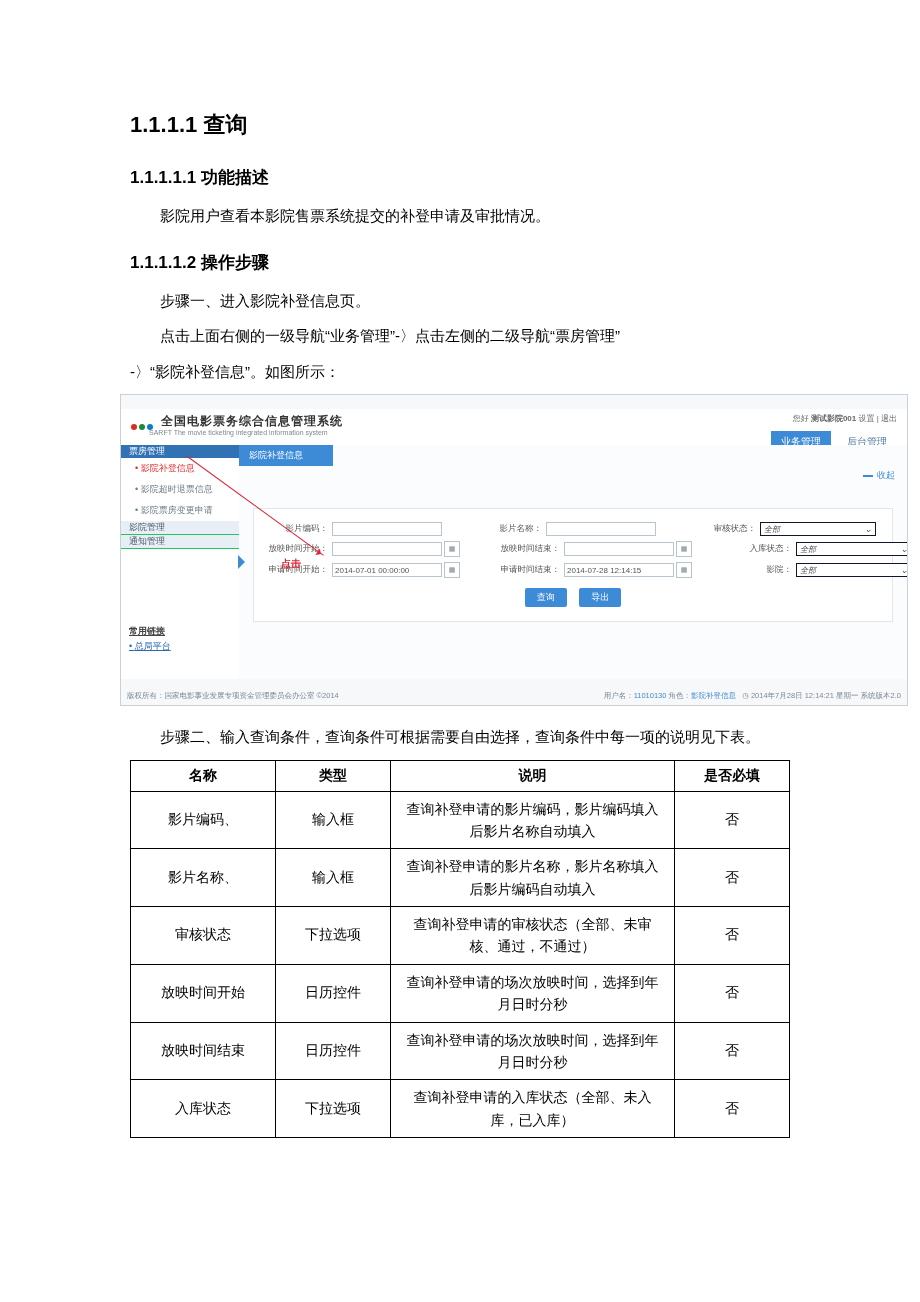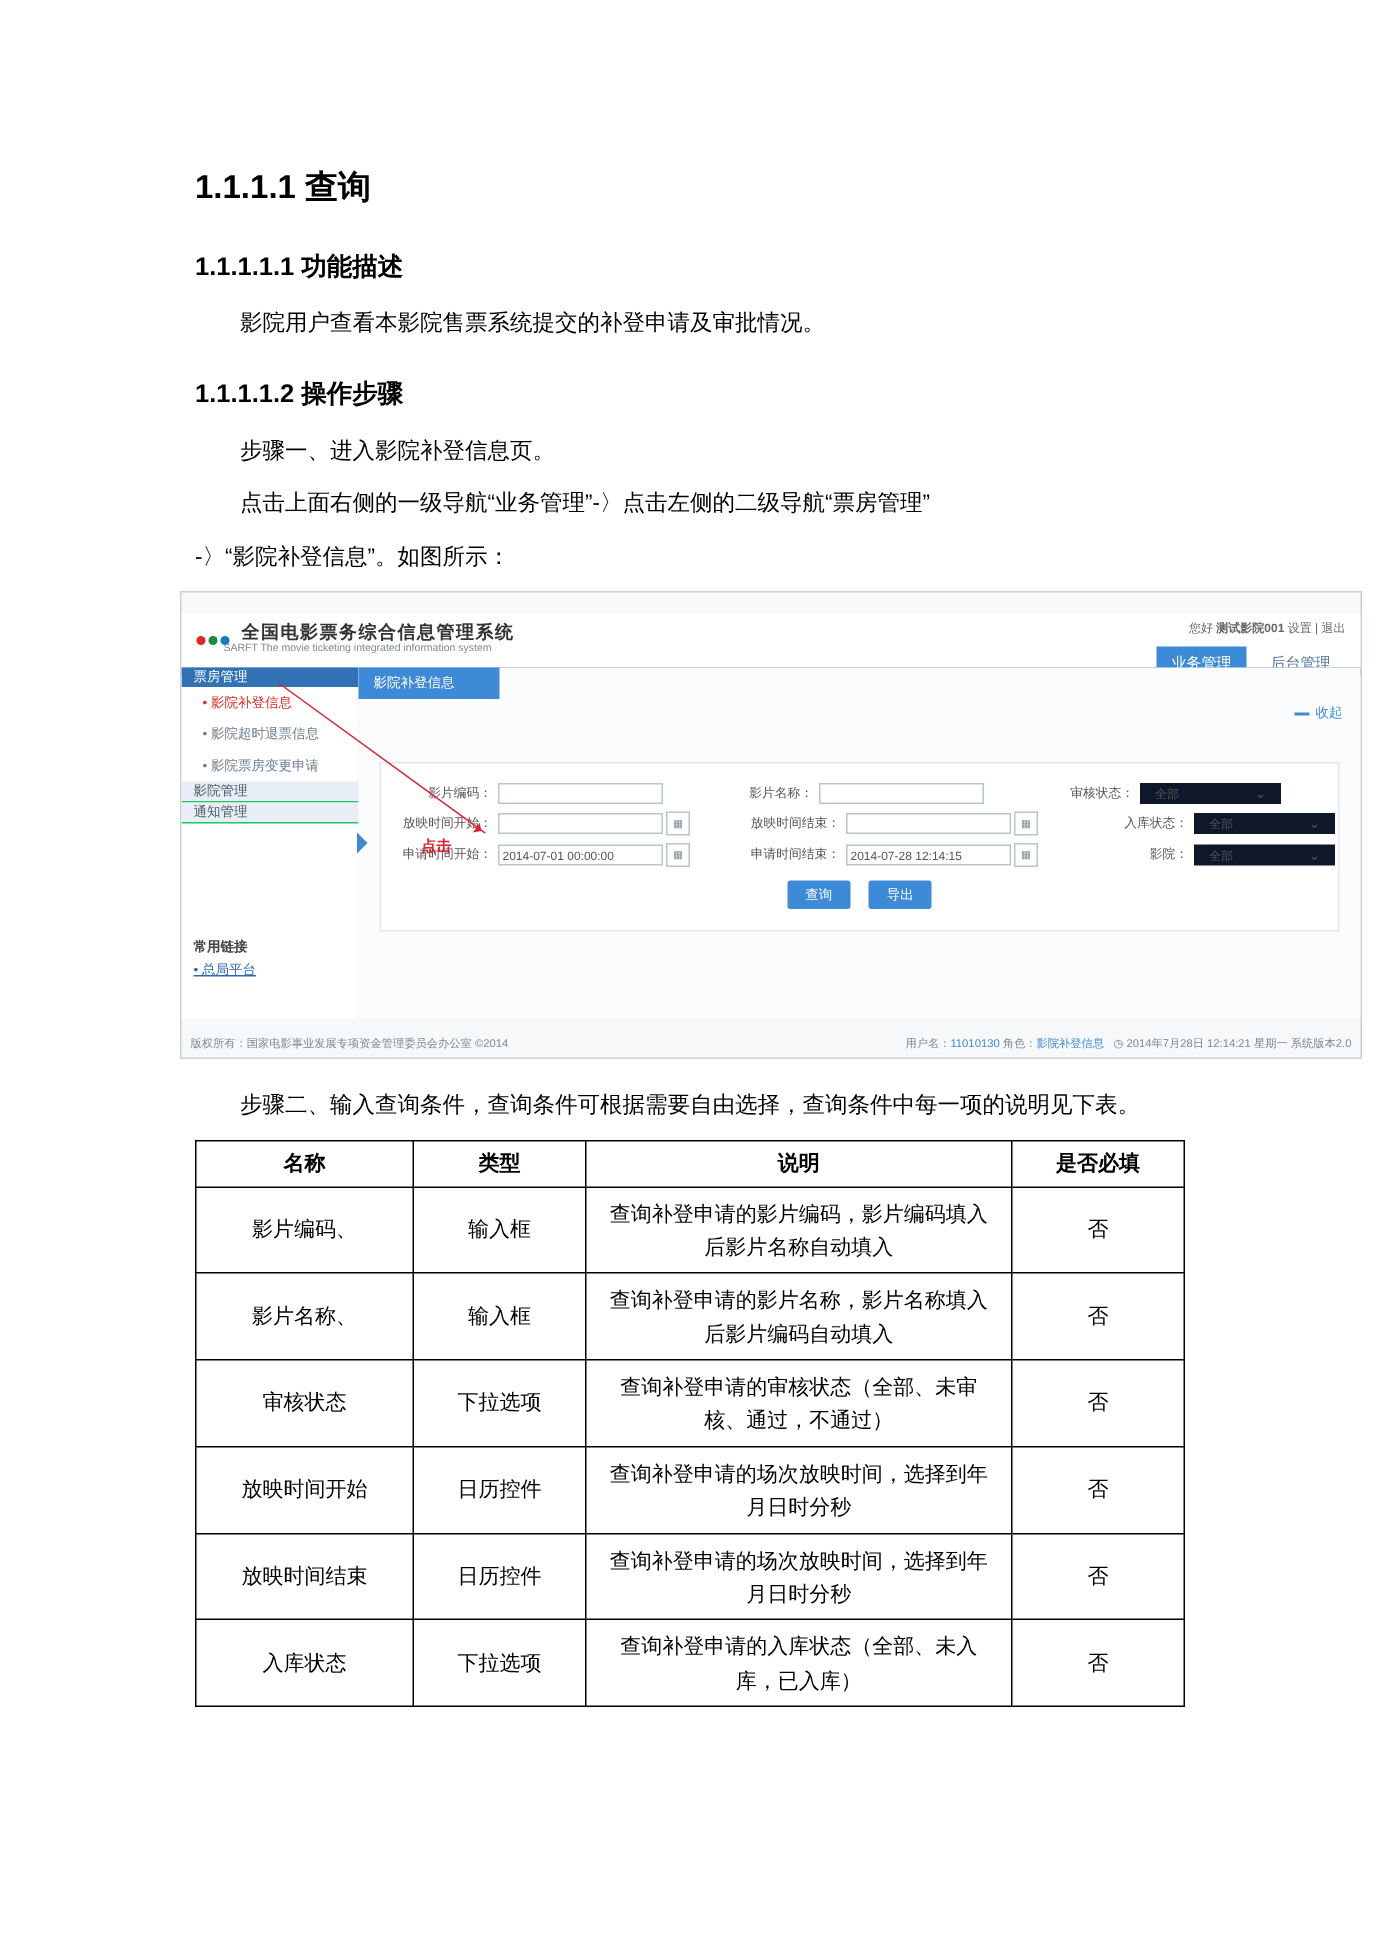--- a/index.html
+++ b/index.html
@@ -20,36 +20,36 @@
   .logo-sub { position:absolute; left:28px; top:20px; font-size:7px; color:#7d8a93; }
   .userline { position:absolute; right:10px; top:4px; font-size:8px; color:#666; }
   .topnav { position:absolute; right:10px; top:22px; display:flex; gap:6px; }
   .topnav-item { font-size:10px; padding:4px 10px; color:#5078a0; }
   .topnav-item.active { background:#3d8bd6; color:#fff; }
   .sidebar { position:absolute; left:0; top:50px; bottom:26px; width:118px; background:#fff; border-right:1px solid #d3dbe2; }
   .side-sec { font-size:9px; color:#fff; background:#3072b3; padding:0 8px; }
   .side-sec.alt { background:#e7eef5; color:#4a5c6a; border-bottom:1px solid #22c55e; }
   .side-item { font-size:9px; color:#6b7c89; padding:4px 6px 4px 14px; }
   .side-item.on { color:#e02826; }
-  .side-title { font-size:9px; font-weight:bold; color:#444; padding:6px 8px 2px; }
+  .side-title { font-size:9px; font-weight:bold; color:#444; padding:6px 8px 2px;text-decoration:underline; }
   .side-link { color:#2b6ab3; text-decoration:underline; font-size:9px; padding:0 8px; }
   .arrow-note { position:absolute; left:160px; top:162px; font-size:10px; color:#d23; font-weight:bold; }
   .arrow-line { position:absolute; left:65px; top:60px; width:170px; height:1px; background:#d23; transform-origin:left center; transform:rotate(36deg); }
   .arrow-line::after { content:""; position:absolute; right:-1px; top:-3px; border:4px solid transparent; border-left-color:#d23; }
   .main { position:absolute; left:118px; top:50px; right:0; bottom:26px; background:#fbfcfd; }
   .crumb { background:#3d8bd6; color:#fff; font-size:9px; padding:4px 10px; width:74px; }
   .collapse { position:absolute; right:12px; top:24px; font-size:9px; color:#3d8bd6; display:flex; align-items:center; gap:4px; }
   .collapse::before { content:""; width:10px; height:2px; background:#3d8bd6; display:inline-block; }
   .form-area { margin:42px 14px 0 14px; background:#fff; border:1px solid #e0e6eb; padding:8px 4px 14px 4px; position:relative; }
   .frow { display:flex; align-items:center; font-size:8.5px; color:#555; margin:5px 0; }
   .flabel { width:70px; text-align:right; padding-right:4px; }
   .finput { width:110px; height:14px; border:1px solid #b9c5ce; background:#fff; font-size:8px; padding:0 2px; line-height:14px; box-sizing:border-box; }
   .fcal { width:14px; height:14px; border:1px solid #b9c5ce; display:inline-flex; align-items:center; justify-content:center; font-size:7px; color:#7a8994; margin-left:2px; }
   .frow .grp { display:flex; align-items:center; margin-right:30px; }
-  .fsel { width:94px; height:14px; border:7px solid #0f172a; background:#fff; display:inline-flex; align-items:center; justify-content:space-between; padding:0 3px; font-size:8px; box-sizing:border-box; }
+  .fsel { width:116px; height:14px; border:1px solid #0f172a; background:#fff; display:inline-flex; align-items:center; justify-content:space-between; padding:0 3px; font-size:8px; box-sizing:border-box;font-style:italic; }
   .fsel::after { content:"⌄"; color:#555; font-size:9px; line-height:8px; }
   .btns { text-align:center; margin-top:8px; }
   .btn { display:inline-block; background:#3d8bd6; color:#fff; font-size:9px; padding:3px 12px; margin:0 4px; border-radius:2px; }
   .chev { position:absolute; left:-1px; top:50%; transform:translateY(-50%); width:0; height:0; border:7px solid transparent; border-left-color:#3d8bd6; }
   .footer { position:absolute; left:6px; right:6px; bottom:4px; font-size:7.5px; color:#7a8a96; display:flex; justify-content:space-between; }
   .footer .r { color:#3d8bd6; }
 
   
   table.desc { width:100%; border-collapse:collapse; margin-top:10px; }
   table.desc th, table.desc td { border:1px solid #000; font-size:14px; padding:6px 12px; text-align:center; vertical-align:middle; }

